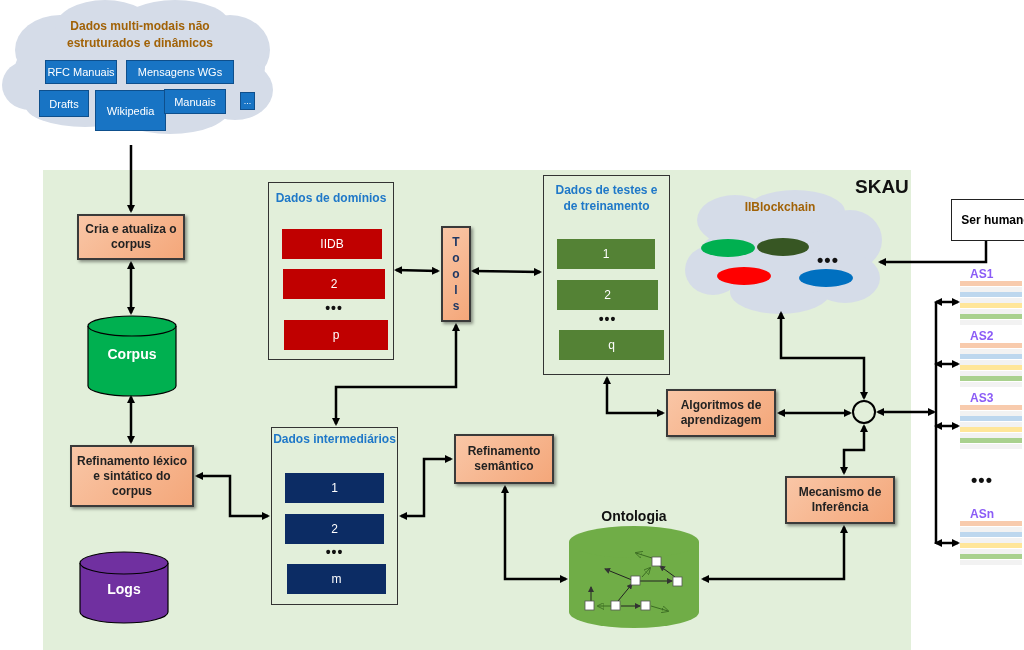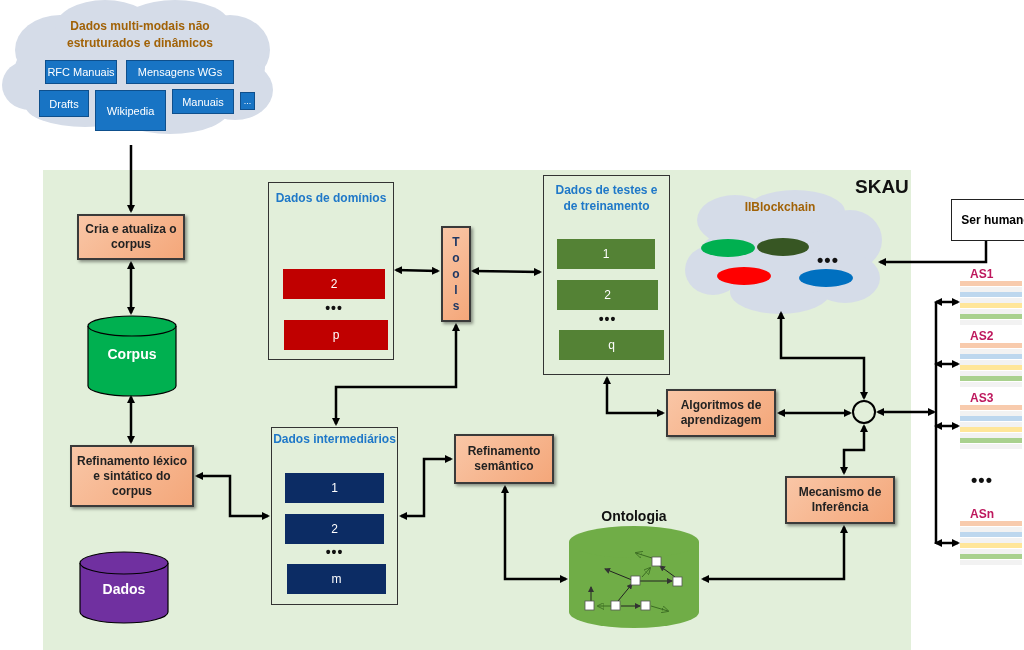--- a/index.html
+++ b/index.html
@@ -12,21 +12,21 @@
   .proc { background:linear-gradient(135deg,#f9c6a6,#f4a77a); border:2px solid #3a3a3a; box-shadow:2px 2px 3px rgba(0,0,0,0.4); box-sizing:border-box; font-weight:bold; font-size:12px; color:#222; display:flex; align-items:center; justify-content:center; text-align:center; line-height:15px; }
   .panel { background:#e2efda; border:1.5px solid #333; box-sizing:border-box; }
   .panel-title { color:#1f78c8; font-weight:bold; font-size:12px; text-align:center; line-height:16px; }
   .item { color:#fff; font-size:12px; display:flex; align-items:center; justify-content:center; box-sizing:border-box; }
   .red { background:#c00000; }
   .dgreen { background:#548235; }
   .navy { background:#0c2c64; }
   .dots { font-size:14px; font-weight:bold; color:#111; text-align:center; letter-spacing:1px; }
   .cyl-label { color:#fff; font-weight:bold; font-size:14px; text-align:center; }
   .human { background:#fff; border:1.5px solid #222; box-sizing:border-box; font-weight:bold; font-size:12px; display:flex; align-items:center; justify-content:center; text-align:center; line-height:16px; }
-  .as-label { font-weight:bold; font-size:12px; color:#be185d; }
+  .as-label { font-weight:bold; font-size:12px; color:#8b5cf6; }
   .as-card { width:62px; height:44px; }
   .as-card div { box-sizing:border-box; }
   svg { position:absolute; left:0; top:0; overflow:visible; }
 </style>
 </head>
 <body>
 
 <div id="main-area" class="abs"></div>
 <div class="abs title-skau">SKAU</div>
 
@@ -51,34 +51,35 @@
     <ellipse cx="780" cy="292" rx="50" ry="22"></ellipse>
     <ellipse cx="713" cy="270" rx="28" ry="25"></ellipse>
   </g>
 </svg>
 
 <div class="abs cloud-label" style="left:60px;top:18px;width:160px;line-height:17px;">Dados multi-modais não estruturados e dinâmicos</div>
 <div class="abs src-box" style="left:45px;top:60px;width:72px;height:24px;">RFC Manuais</div>
 <div class="abs src-box" style="left:126px;top:60px;width:108px;height:24px;">Mensagens WGs</div>
 <div class="abs src-box" style="left:39px;top:90px;width:50px;height:27px;">Drafts</div>
 <div class="abs src-box" style="left:95px;top:90px;width:71px;height:41px;">Wikipedia</div>
-<div class="abs src-box" style="left:172px;top:89px;width:62px;height:25px;">Manuais</div>
+<div class="abs src-box" style="left:164px;top:89px;width:62px;height:25px;">Manuais</div>
 <div class="abs src-box" style="left:240px;top:92px;width:15px;height:18px;font-size:9px;">...</div>
 
 <div class="abs proc" style="left:77px;top:214px;width:108px;height:46px;">Cria e atualiza o corpus</div>
 <div class="abs proc" style="left:70px;top:445px;width:124px;height:62px;">Refinamento léxico e sintático do corpus</div>
 <div class="abs proc" style="left:454px;top:434px;width:100px;height:50px;">Refinamento semântico</div>
 <div class="abs proc" style="left:666px;top:389px;width:110px;height:48px;">Algoritmos de aprendizagem</div>
 <div class="abs proc" style="left:785px;top:476px;width:110px;height:48px;">Mecanismo de Inferência</div>
 <div class="abs proc" style="left:441px;top:226px;width:30px;height:96px;flex-direction:column;color:#1f3864;font-size:12px;line-height:16px;">
   <span id="tools-label">T<br>o<br>o<br>l<br>s</span>
 </div>
 
 <div class="abs panel" style="left:268px;top:182px;width:126px;height:178px;">
   <div class="panel-title" style="margin-top:7px;">Dados de domínios</div>
+  <div class="abs item red" style="left:13px;top:46px;width:100px;height:30px;">IIDB</div>
   <div class="abs item red" style="left:14px;top:86px;width:102px;height:30px;">2</div>
   <div class="abs dots" style="left:14px;top:117px;width:102px;">•••</div>
   <div class="abs item red" style="left:15px;top:137px;width:104px;height:30px;">p</div>
 </div>
 
 <div class="abs panel" style="left:543px;top:175px;width:127px;height:200px;">
   <div class="panel-title" style="margin-top:6px;padding:0 8px;">Dados de testes e de treinamento</div>
   <div class="abs item dgreen" style="left:13px;top:63px;width:98px;height:30px;">1</div>
   <div class="abs item dgreen" style="left:13px;top:104px;width:101px;height:30px;">2</div>
   <div class="abs dots" style="left:13px;top:135px;width:101px;">•••</div>
@@ -169,21 +170,21 @@
     <polyline points="986,240 986,262 880,262" marker-end="url(#ah)"></polyline>
     <line x1="936" y1="302" x2="936" y2="544"></line>
     <line x1="936" y1="302" x2="958" y2="302" marker-start="url(#ah)" marker-end="url(#ah)"></line>
     <line x1="936" y1="364" x2="958" y2="364" marker-start="url(#ah)" marker-end="url(#ah)"></line>
     <line x1="936" y1="426" x2="958" y2="426" marker-start="url(#ah)" marker-end="url(#ah)"></line>
     <line x1="936" y1="543" x2="958" y2="543" marker-start="url(#ah)" marker-end="url(#ah)"></line>
   </g>
 </svg>
 
 <div class="abs cyl-label" style="left:88px;top:346px;width:88px;">Corpus</div>
-<div class="abs cyl-label" style="left:80px;top:581px;width:88px;">Dados</div>
+<div class="abs cyl-label" style="left:80px;top:581px;width:88px;">Logs</div>
 <div class="abs" style="left:569px;top:508px;width:130px;text-align:center;font-weight:bold;font-size:14px;color:#111;">Ontologia</div>
 
 <div class="abs cloud-label" style="left:735px;top:200px;width:90px;">IIBlockchain</div>
 <div class="abs dots" style="left:808px;top:250px;width:40px;font-size:18px;">•••</div>
 
 <div class="abs human" style="left:951px;top:199px;width:90px;height:42px;">Ser humano</div>
 
 <div class="abs as-label" style="left:970px;top:267px;">AS1</div>
 <div class="abs as-label" style="left:970px;top:329px;">AS2</div>
 <div class="abs as-label" style="left:970px;top:391px;">AS3</div>

